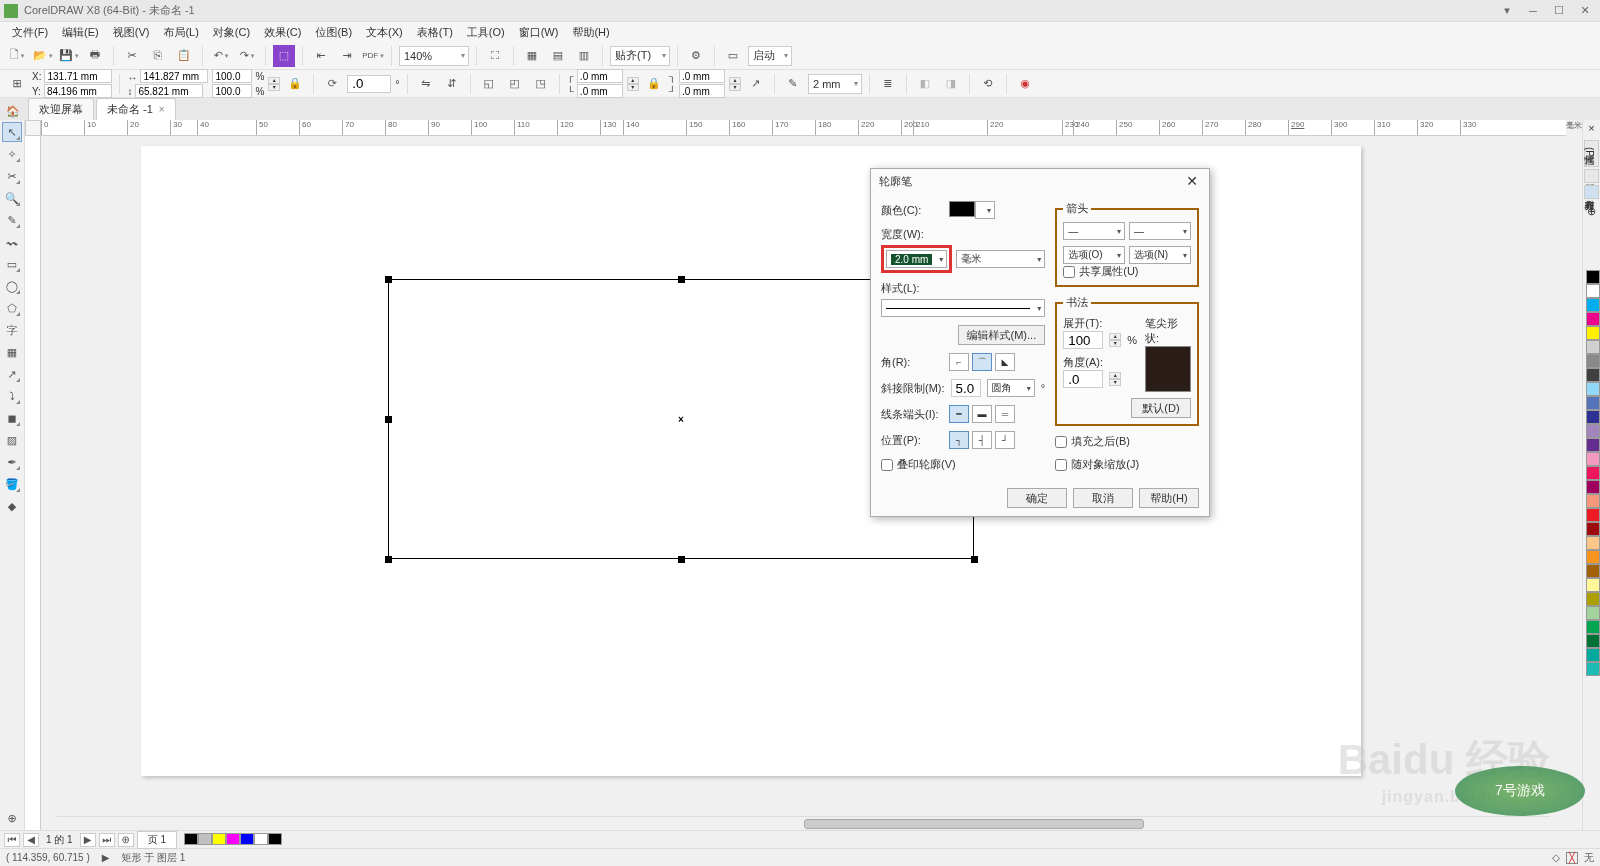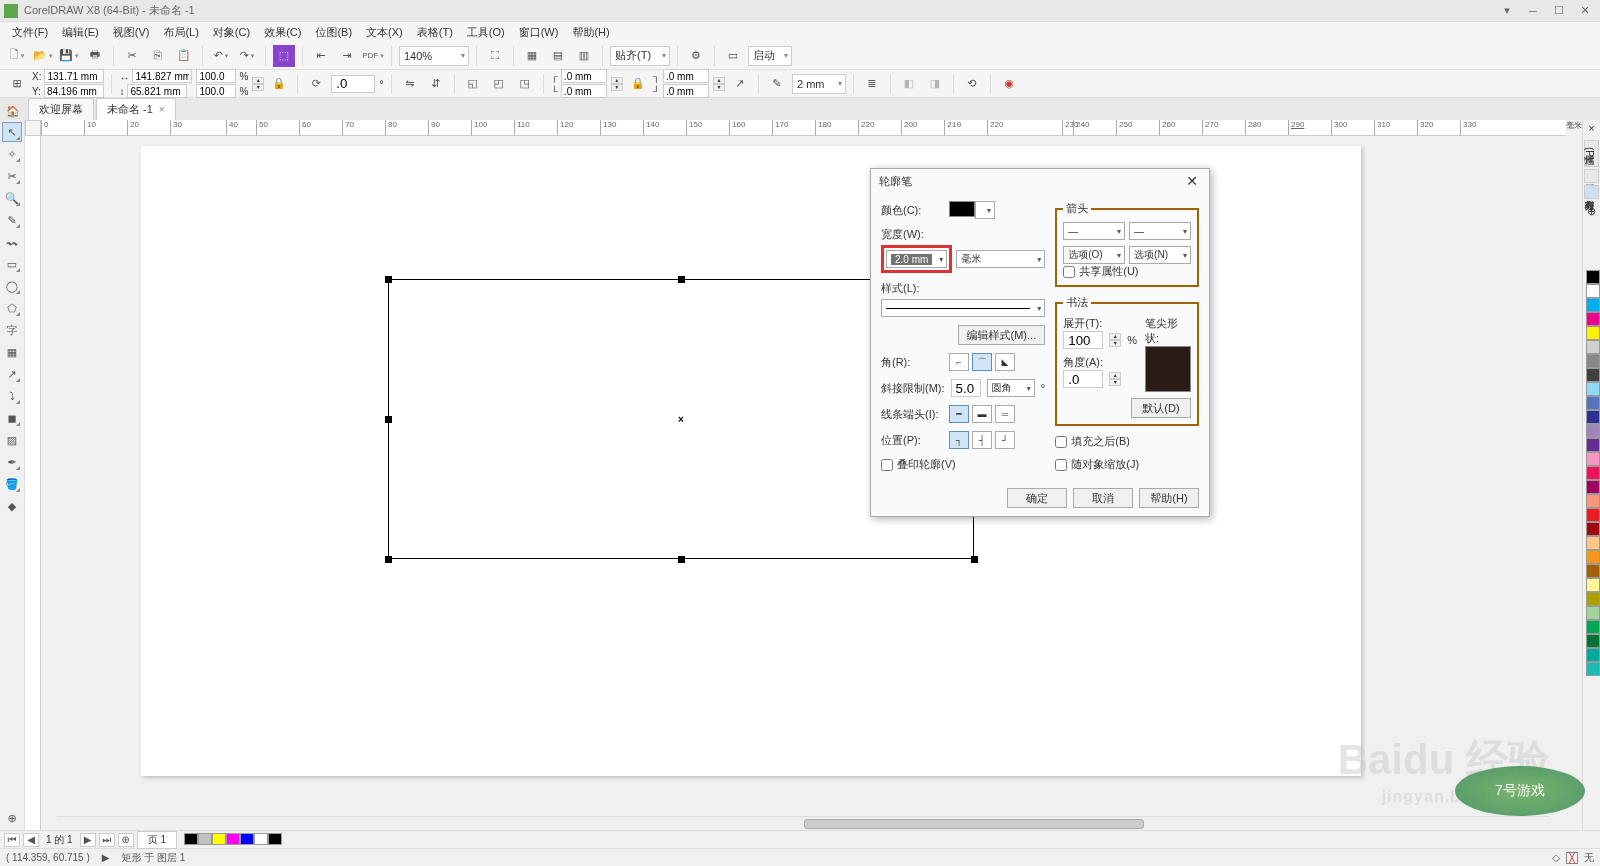--- a/index.html
+++ b/index.html
@@ -19,21 +19,21 @@
 
 .toolbar { height: 28px; background: #f5f5f5; border-bottom: 1px solid #e0e0e0; display: flex; align-items: center; padding: 0 6px; gap: 4px; font-size: 11px; }
 .tbtn { width: 22px; height: 22px; display: flex; align-items: center; justify-content: center; border: 1px solid transparent; cursor: pointer; color: #555; }
 .tbtn.drop::after { content: "▾"; font-size: 7px; margin-left: 2px; color: #888; }
 .sep { width: 1px; height: 20px; background: #ddd; margin: 0 3px; }
 .tcombo { height: 20px; border: 1px solid #ccc; background: #fff; padding: 0 16px 0 4px; display: flex; align-items: center; position: relative; min-width: 50px; }
 .tcombo::after { content: "▾"; position: absolute; right: 3px; font-size: 8px; color: #888; }
 .tinput { height: 18px; border: 1px solid #ccc; background: #fff; padding: 0 4px; width: 60px; }
 .coord-box { display: flex; flex-direction: column; gap: 1px; }
 .coord-row { display: flex; align-items: center; gap: 3px; font-size: 10px; }
-.coord-row input { width: 60px; height: 14px; border: 1px solid #ccc; font-size: 10px; padding: 0 2px; }
+.coord-row input { width: 68px; height: 14px; border: 1px solid #ccc; font-size: 10px; padding: 0 2px; }
 .spinner { display: flex; flex-direction: column; }
 .spinner span { width: 12px; height: 7px; border: 1px solid #ccc; background: #f0f0f0; font-size: 6px; text-align: center; line-height: 5px; cursor: pointer; }
 
 
 .doc-tabs { height: 22px; background: #e8e8e8; display: flex; align-items: flex-end; padding: 0 4px; gap: 2px; }
 .doc-tabs .home-icon { width: 18px; height: 18px; display: flex; align-items: center; justify-content: center; color: #555; margin-right: 4px; }
 .doc-tab { padding: 3px 10px; background: #f8f8f8; border: 1px solid #ccc; border-bottom: none; font-size: 11px; cursor: pointer; border-radius: 3px 3px 0 0; }
 .doc-tab.active { background: #fff; }
 .doc-tab .close { margin-left: 6px; color: #888; font-size: 10px; }
 
@@ -66,21 +66,21 @@
 .dialog-title .close { margin-left: auto; width: 18px; height: 18px; display: flex; align-items: center; justify-content: center; cursor: pointer; font-size: 14px; }
 .dialog-body { padding: 8px 10px; display: flex; gap: 10px; }
 .dcol { flex: 1; display: flex; flex-direction: column; gap: 8px; }
 .drow { display: flex; align-items: center; gap: 6px; }
 .drow label { min-width: 62px; }
 .dsel { height: 18px; border: 1px solid #aaa; background: #fff; padding: 0 14px 0 4px; position: relative; flex: 1; display: flex; align-items: center; font-size: 10px; }
 .dsel::after { content: "▾"; position: absolute; right: 3px; font-size: 8px; color: #555; }
 .color-well { width: 26px; height: 16px; background: #000; border: 1px solid #888; }
 .width-highlight { border: 3px solid #d33; padding: 2px; display: flex; }
 .width-highlight .dsel { min-width: 58px; }
-.width-highlight .val { background: #737373; color: #fff; padding: 0 4px; }
+.width-highlight .val { background: #14532d; color: #fff; padding: 0 4px; }
 .dbtn { height: 20px; min-width: 60px; border: 1px solid #aaa; background: #f0f0f0; cursor: pointer; display: flex; align-items: center; justify-content: center; padding: 0 8px; }
 .dgroup { display: flex; gap: 3px; }
 .dicon { width: 20px; height: 18px; border: 1px solid #aaa; background: #fff; display: flex; align-items: center; justify-content: center; font-size: 9px; cursor: pointer; }
 .dicon.sel { background: #d0e4f5; border-color: #5a8fc8; }
 .dchk { display: flex; align-items: center; gap: 4px; }
 .dchk input { width: 12px; height: 12px; }
 .dialog-footer { display: flex; justify-content: flex-end; gap: 6px; padding: 8px 10px; }
 .nib-preview { width: 46px; height: 46px; background: #2a1d18; border: 1px solid #888; }
 fieldset { border: 2px solid #a16207; padding: 6px; }
 fieldset legend { font-size: 11px; padding: 0 3px; }
@@ -299,38 +299,38 @@
     <div class="tool" style="margin-top:auto">⊕</div>
   </div>
 
   <div class="workspace">
     <div class="ruler-corner"></div>
     <div class="ruler-h" id="ruler-h">
         <div class="tick" style="left: 0px;">0</div>
         <div class="tick" style="left: 43px;">10</div>
         <div class="tick" style="left: 86px;">20</div>
         <div class="tick" style="left: 129px;">30</div>
-        <div class="tick" style="left: 185px;">40</div>
+        <div class="tick" style="left: 156px;">40</div>
         <div class="tick" style="left: 215px;">50</div>
         <div class="tick" style="left: 258px;">60</div>
         <div class="tick" style="left: 301px;">70</div>
         <div class="tick" style="left: 344px;">80</div>
         <div class="tick" style="left: 387px;">90</div>
         <div class="tick" style="left: 430px;">100</div>
         <div class="tick" style="left: 473px;">110</div>
         <div class="tick" style="left: 516px;">120</div>
         <div class="tick" style="left: 559px;">130</div>
-        <div class="tick" style="left: 602px;">140</div>
+        <div class="tick" style="left: 582px;">140</div>
         <div class="tick" style="left: 645px;">150</div>
         <div class="tick" style="left: 688px;">160</div>
         <div class="tick" style="left: 731px;">170</div>
         <div class="tick" style="left: 774px;">180</div>
         <div class="tick" style="left: 817px;">220</div>
         <div class="tick" style="left: 860px;">200</div>
-        <div class="tick" style="left: 903px; font-family: Liberation Mono, monospace;">210</div>
+        <div class="tick" style="left: 872px;">210</div>
         <div class="tick" style="left: 946px;">220</div>
         <div class="tick" style="left: 1021px;">230</div>
         <div class="tick" style="left: 1032px;">240</div>
         <div class="tick" style="left: 1075px;">250</div>
         <div class="tick" style="left: 1118px;">260</div>
         <div class="tick" style="left: 1161px;">270</div>
         <div class="tick" style="left: 1204px;">280</div>
         <div class="tick" style="left: 1247px; text-decoration: underline;">290</div>
         <div class="tick" style="left: 1290px;">300</div>
         <div class="tick" style="left: 1333px;">310</div>

